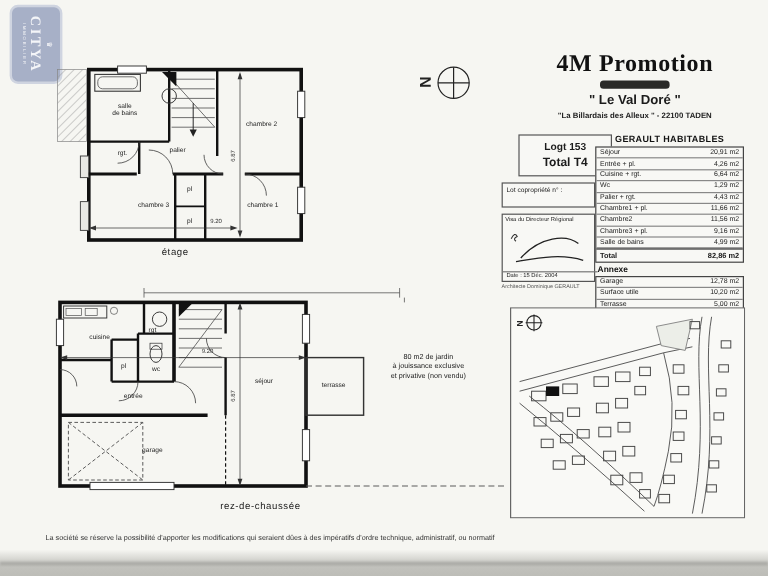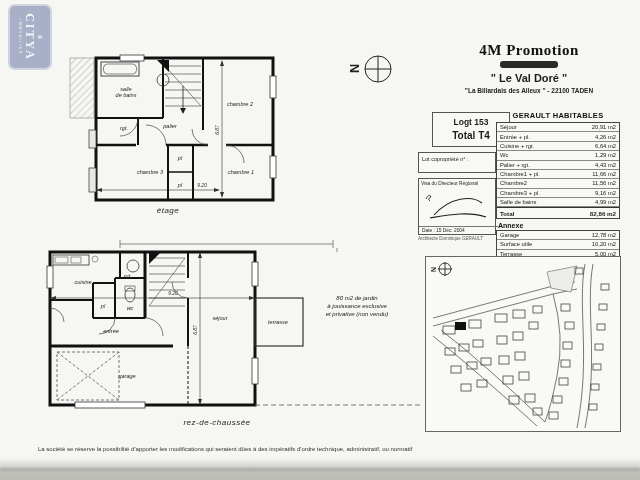--- a/index.html
+++ b/index.html
@@ -28,21 +28,21 @@
   .dimlabel.vert{transform:translate(-50%,-50%) rotate(-90deg);}
   .caption{position:absolute;font-size:8px;color:#222;transform:translate(-50%,-50%);letter-spacing:.5px;}
   .garden-note{position:absolute;font-size:6px;line-height:1.35;text-align:center;color:#222;white-space:pre-line;}
 
   
   .compass{position:absolute;left:348px;top:52px;width:46px;height:34px;}
   .compass .letter{position:absolute;left:2px;top:9px;font-size:13px;font-weight:bold;transform:rotate(90deg);color:#222;}
 
   
   .hdr{position:absolute;left:423px;top:42px;width:212px;text-align:center;}
-  .hdr-company{font-family:"Liberation Serif",serif;font-size:15px;font-weight:bold;letter-spacing:.5px;color:#111;}
+  .hdr-company{font-family:"Liberation Serif",serif;font-size:20px;font-weight:bold;letter-spacing:.5px;color:#111;}
   .hdr-bar{width:58px;height:7px;background:#2a2a28;border-radius:3px;margin:2px auto 4px auto;}
   .hdr-residence{font-size:11px;font-weight:bold;margin-top:2px;}
   .hdr-address{font-size:6.5px;font-weight:bold;margin-top:3px;color:#222;}
 
   .box{position:absolute;border:1px solid #555;background:#f8f8f5;}
   .unit-box{left:432px;top:112px;width:76px;height:33px;text-align:center;}
   .unit-num{font-size:8.5px;font-weight:bold;margin-top:4px;}
   .unit-type{font-size:10px;font-weight:bold;margin-top:3px;}
   .lot-box{left:418px;top:152px;width:76px;height:19px;}
   .lot-box span{display:block;font-size:5.5px;margin:3px 0 0 3px;color:#222;}
@@ -71,21 +71,21 @@
 <div class="sheet">
 
   <div class="logo">
     <div class="logo-inner">
       <div class="logo-crown">♛</div>
       <div class="logo-name">CITYA</div>
       <div class="logo-sub">IMMOBILIER</div>
     </div>
   </div>
 
-  <div class="plan" style="left:68px;top:52px;width:212px;height:166px;font-style:italic;">
+  <div class="plan" style="left:46px;top:52px;width:212px;height:166px;">
     <svg width="212" height="166" viewBox="0 0 212 166">
       <defs>
         <pattern id="hatch" width="5" height="5" patternUnits="userSpaceOnUse" patternTransform="rotate(45)">
           <line x1="0" y1="0" x2="0" y2="5" stroke="#999" stroke-width="0.8"></line>
         </pattern>
       </defs>
 
       <rect x="2" y="6" width="24" height="60" fill="url(#hatch)" stroke="#888" stroke-width="0.6"></rect>
 
       <rect x="28" y="6" width="177" height="142" fill="none" stroke="#111" stroke-width="3"></rect>
@@ -153,21 +153,21 @@
 
   <div class="compass">
     <span class="letter">N</span>
     <svg width="32" height="32" style="position:absolute;left:14px;top:1px;">
       <circle cx="16" cy="16" r="13" fill="none" stroke="#222" stroke-width="1"></circle>
       <line x1="3" y1="16" x2="29" y2="16" stroke="#222" stroke-width="1"></line>
       <line x1="16" y1="3" x2="16" y2="29" stroke="#222" stroke-width="1"></line>
     </svg>
   </div>
 
-  <div class="plan" style="left:45px;top:238px;width:380px;height:196px;font-style:italic;">
+  <div class="plan" style="left:45px;top:238px;width:380px;height:196px;">
     <svg width="380" height="196" viewBox="0 0 380 196">
 
       <line x1="75" y1="6" x2="288" y2="6" stroke="#444" stroke-width="0.6"></line>
       <line x1="75" y1="2" x2="75" y2="10" stroke="#444" stroke-width="0.6"></line>
       <line x1="288" y1="2" x2="288" y2="10" stroke="#444" stroke-width="0.6"></line>
 
       <rect x="5" y="14" width="205" height="153" fill="none" stroke="#111" stroke-width="3"></rect>
 
       <rect x="8" y="17" width="36" height="10" fill="none" stroke="#333" stroke-width="0.8"></rect>
       <rect x="10" y="19" width="13" height="6" fill="none" stroke="#555" stroke-width="0.6"></rect>

